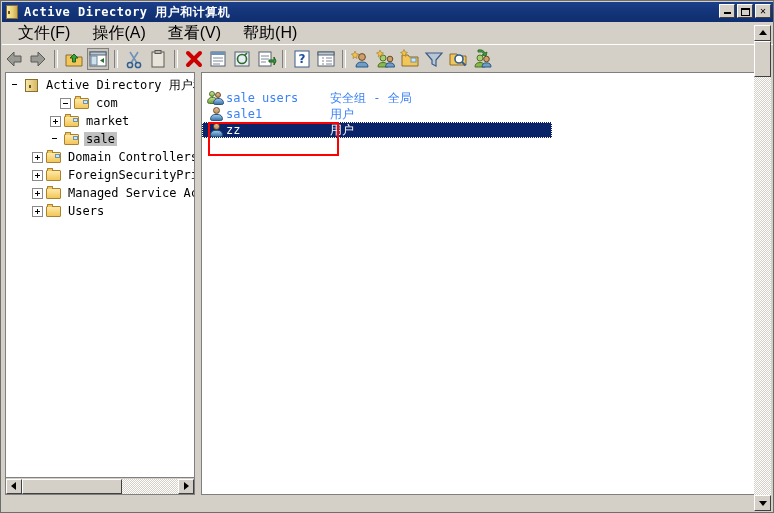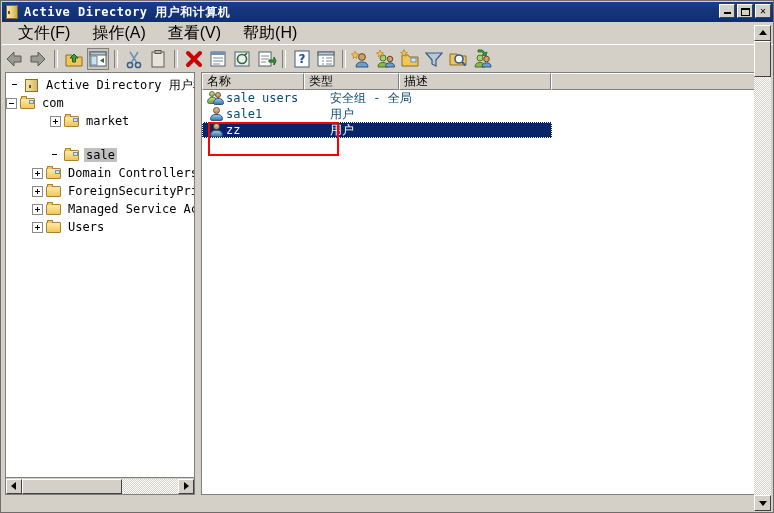--- a/index.html
+++ b/index.html
@@ -109,21 +109,21 @@
      border-right:1px solid #404040;border-bottom:1px solid #404040;box-sizing:border-box;}
 
   
   .lv-header{position:absolute;left:0;top:0;right:0;height:17px;background:#d4d0c8;display:flex;}
   .lv-col{height:17px;background:#d4d0c8;box-sizing:border-box;
      border-top:1px solid #ffffff;border-left:1px solid #ffffff;
      border-right:1px solid #808080;border-bottom:1px solid #808080;
      font-size:12px;color:#000;display:flex;align-items:center;padding-left:4px;white-space:nowrap;overflow:hidden;}
   .lv-body{position:absolute;left:0;top:17px;right:0;bottom:0;background:#ffffff;}
   .lv-row{height:16px;display:flex;align-items:center;white-space:nowrap;font-size:12px;
-     font-family:"DejaVu Sans Mono","Liberation Mono",monospace;color:#0c4a6e;position:relative;}
+     font-family:"DejaVu Sans Mono","Liberation Mono",monospace;color:#3b82f6;position:relative;}
   .lv-row.selected{background:#0a246a;color:#ffffff;width:350px;
      outline:1px dotted #ffffff;outline-offset:-1px;}
   .cell-name{position:absolute;left:24px;width:96px;overflow:hidden;}
   .cell-type{position:absolute;left:128px;width:130px;overflow:hidden;}
   .lv-icon{position:absolute;left:4px;top:0px;width:16px;height:16px;}
 
   
   .uico{position:absolute;left:0;top:1px;width:15px;height:14px;}
   .uico .head{position:absolute;left:4px;top:0px;width:7px;height:7px;border-radius:50%;
      background:linear-gradient(to bottom,#e3c39a,#b98e5c);border:1px solid #6b4a24;box-sizing:border-box;}
@@ -332,41 +332,41 @@
             <div class="console">
               <div class="kb"></div>
             </div>
           </div>
         <div class="lbl">Active Directory 用户和计算机</div>
       </div>
 
 
 
 
-      <div class="tnode" style="">
+      <div class="tnode" style="padding-left:26px;margin-left:28px;">
         <div class="exp"></div>
         <div class="ico">
             <div class="fold">
               <div class="foldin"></div>
             </div>
           </div>
         <div class="lbl">com</div>
       </div>
 
       <div class="tnode" style="padding-left:44px;text-align:center;">
         <div class="exp plus"></div>
         <div class="ico">
             <div class="fold">
               <div class="foldin"></div>
             </div>
           </div>
         <div class="lbl">market</div>
       </div>
 
-      <div class="tnode" style="padding-left:44px;margin-top:16px;">
+      <div class="tnode" style="padding-left:44px;">
         <div class="exp none"></div>
         <div class="ico">
             <div class="fold">
               <div class="foldin"></div>
             </div>
           </div>
         <div class="lbl sel-gray">sale</div>
       </div>
 
 
@@ -416,26 +416,20 @@
       <div class="sb-btn">
           <div class="ar right"></div>
         </div>
     </div>
   </div>
 
   <div class="splitter"></div>
 
   <div class="pane-right">
 
-    <div class="lv-header">
-      <div class="lv-col" style="width:102px;">名称</div>
-      <div class="lv-col" style="width:95px;">类型</div>
-      <div class="lv-col" style="width:152px;">描述</div>
-      <div class="lv-col" style="flex:1 1 auto;border-right:none;"></div>
-    </div>
 
     <div class="lv-body">
 
       <div class="lv-row">
         <div class="lv-icon">
           <div class="uico gico" style="left:3px;">
             <div class="head2"></div>
               <div class="body2"></div>
             <div class="head" style="left:6px;top:1px;width:6px;height:6px;"></div>
             <div class="body" style="left:4px;top:7px;width:11px;height:7px;"></div>

